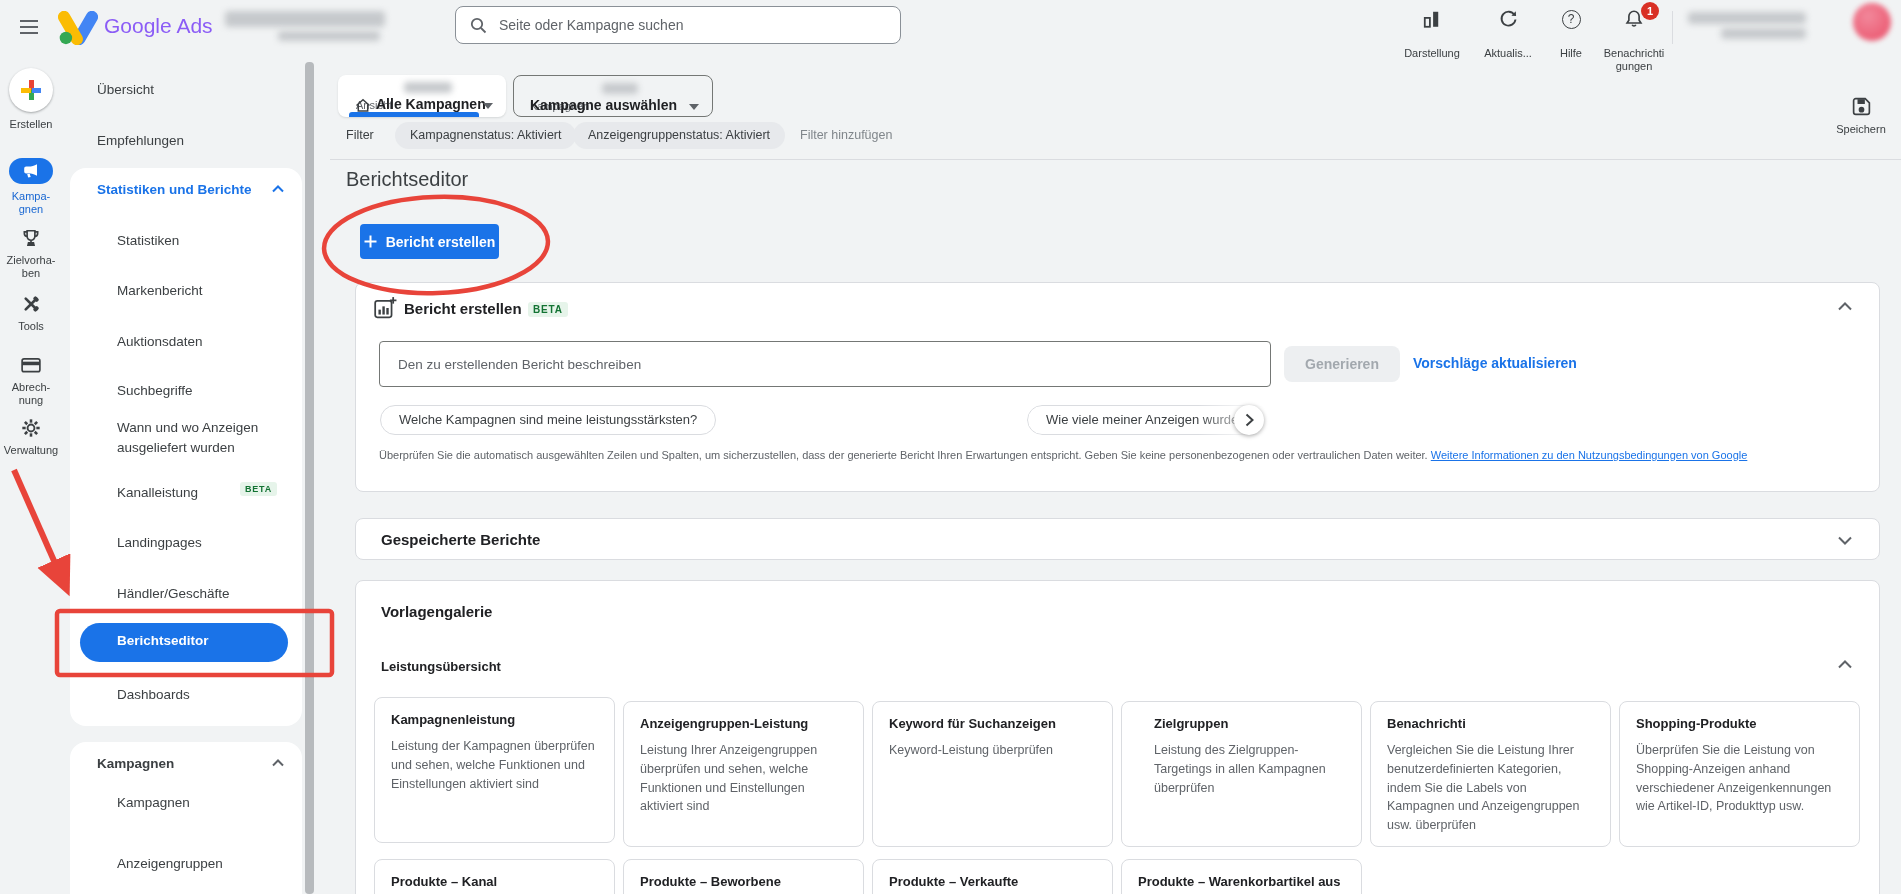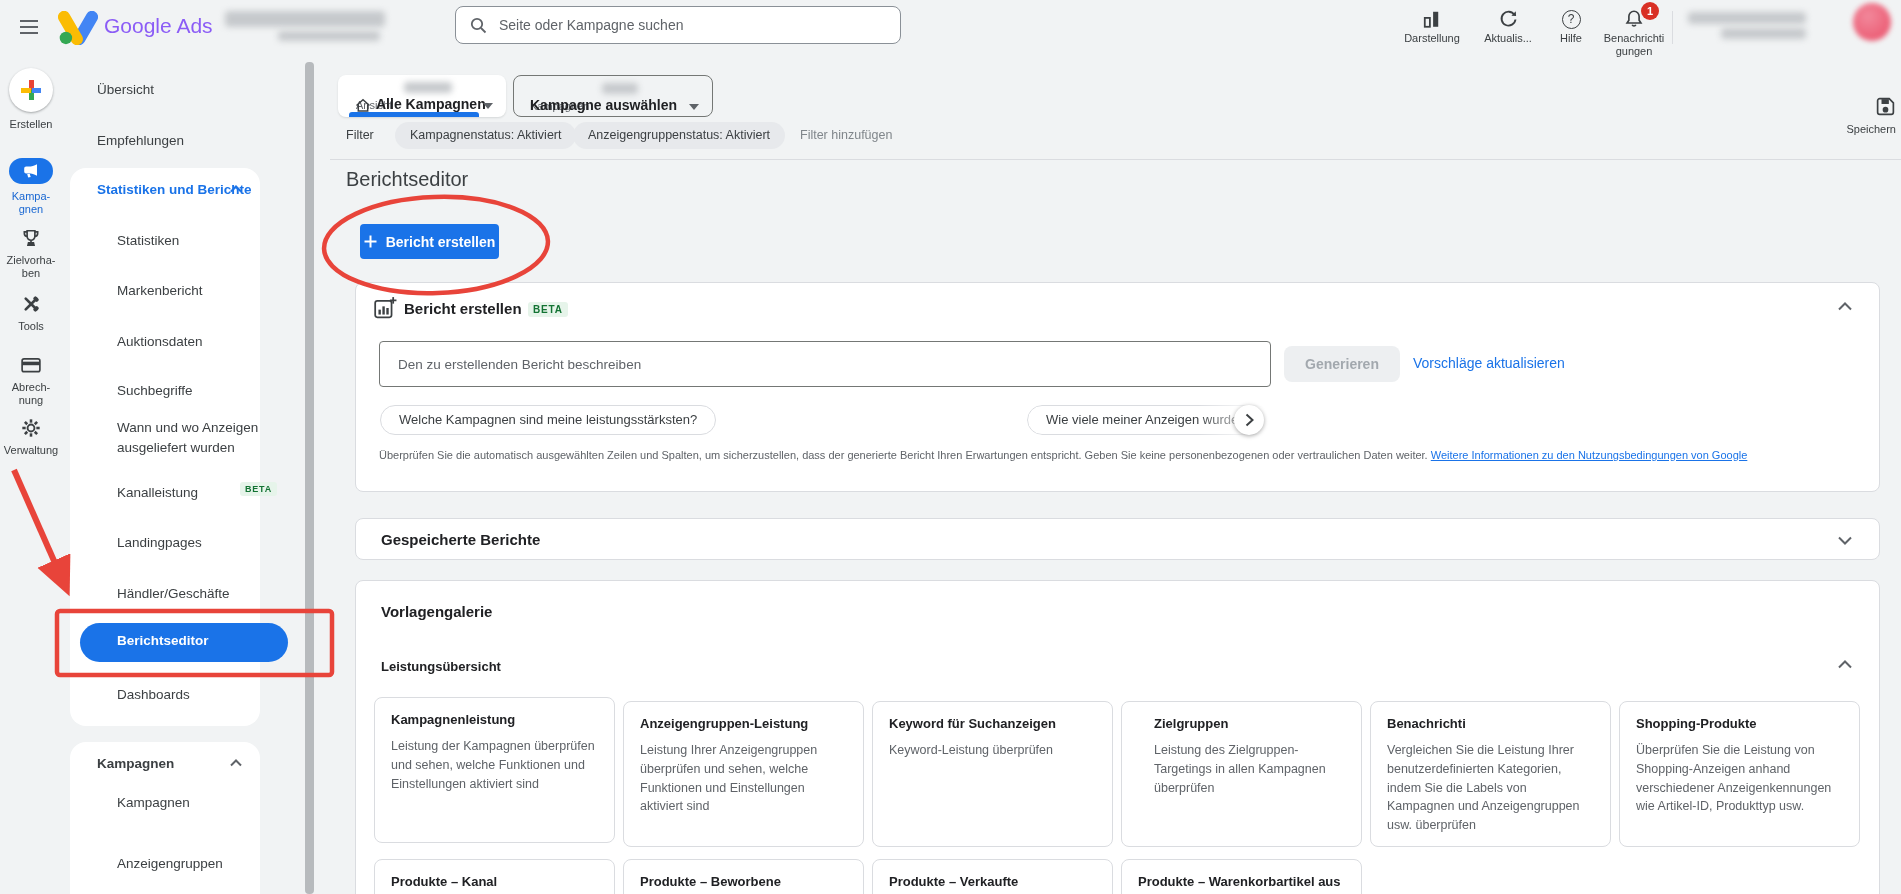--- a/index.html
+++ b/index.html
@@ -16,39 +16,39 @@
   .hamburger { position:absolute; left:16px; top:15px; width:26px; height:26px; border:none; background:none; cursor:pointer; color:#5f6368; }
   .brand-logo { position:absolute; left:58px; top:11px; width:40px; height:34px; }
   .brand-text { position:absolute; left:104px; top:14px; font-size:21px; color:#8b5cf6; }
   .redact { background:#c6c9cc; border-radius:4px; filter:blur(3px); }
   .searchbox { position:absolute; left:455px; top:6px; width:446px; height:38px; background:#fff; border:1px solid #8a9097; border-radius:8px; display:flex; align-items:center; padding:0 14px; }
   .searchbox svg { flex:0 0 auto; margin-right:12px; }
   .searchbox input { border:none; outline:none; flex:1; font:14px "Liberation Sans","DejaVu Sans",sans-serif; color:#3c4043; background:transparent; }
   .searchbox input::placeholder { color:#5f6368; }
   .top-action { position:absolute; top:6px; width:78px; text-align:center; cursor:pointer; }
   .top-action .ticon { height:26px; display:flex; align-items:center; justify-content:center; color:#3c4043; }
-  .top-action .tlabel { font-size:11px; color:#3c4043; line-height:13px; white-space:pre-line; }
+  .top-action .tlabel { font-size:11px; color:#3c4043; line-height:13px; white-space:pre-line;margin-top:15px; }
   .noti-badge { position:absolute; left:46px; top:-4px; min-width:18px; height:18px; border-radius:9px; background:#d93025; color:#fff; font-size:11px; font-weight:bold; line-height:18px; text-align:center; }
   .topbar-divider { position:absolute; left:1672px; top:11px; width:1px; height:33px; background:#dadce0; }
   .avatar { position:absolute; left:1853px; top:3px; width:38px; height:38px; border-radius:50%; background:radial-gradient(circle at 40% 35%, #f2889b, #e94e67); filter:blur(2.5px); }
 
   
   .rail { position:absolute; left:0; top:55px; width:62px; bottom:0; }
   .rail-item { position:absolute; width:62px; text-align:center; cursor:pointer; }
   .rail-label { font-size:11px; line-height:13px; color:#3c4043; white-space:pre-line; }
   .rail-label.active { color:#1967d2; }
   .create-circle { width:44px; height:44px; margin:0 auto 6px; border-radius:50%; background:#fff; box-shadow:0 1px 2px rgba(60,64,67,.3),0 1px 3px rgba(60,64,67,.15); display:flex; align-items:center; justify-content:center; }
   .plus-multi { position:relative; width:20px; height:20px; }
   .plus-multi i { position:absolute; display:block; }
   .rail-pill { width:44px; height:26px; margin:0 auto 6px; border-radius:13px; background:#1a73e8; display:flex; align-items:center; justify-content:center; }
   .rail-icon { height:24px; margin:0 auto 4px; display:flex; align-items:center; justify-content:center; color:#3c4043; }
 
   
   .sidenav-item { position:absolute; left:97px; font-size:13.5px; color:#3c4043; cursor:pointer; }
-  .nav-card { position:absolute; left:70px; width:190px; background:#fff; border-radius:16px; }
+  .nav-card { position:absolute; left:70px; width:232px; background:#fff; border-radius:16px; }
   .nav-card .hdr { position:absolute; left:27px; top:14px; font-size:13.5px; font-weight:bold; }
   .nav-card .hdr.blue { color:#1a73e8; font-weight:bold; }
   .nav-card .hdr.dark { color:#3c4043; }
   .nav-card .chev { position:absolute; right:18px; top:17px; }
   .nav-sub { position:absolute; left:47px; font-size:13.5px; color:#3c4043; cursor:pointer; line-height:20px; }
   .nav-sub.wrap { width:150px; }
   .beta-badge { display:inline-block; background:#e6f4ea; color:#137333; font-size:9px; font-weight:bold; letter-spacing:.8px; padding:2px 5px; border-radius:3px; }
   .nav-pill { position:absolute; left:10px; width:208px; height:39px; background:#1a73e8; border-radius:20px; cursor:pointer; }
   .nav-pill span { position:absolute; left:37px; top:10px; color:#fff; font-size:13.5px; font-weight:bold; }
   .nav-scrollbar { position:absolute; left:305px; top:62px; width:9px; height:832px; background:#b7babd; border-radius:4px; }
@@ -57,35 +57,35 @@
   .view-select { position:absolute; left:338px; top:75px; width:168px; height:42px; background:#fff; border-radius:8px; cursor:pointer; box-shadow:0 1px 2px rgba(60,64,67,.15); }
   .view-select .underline { position:absolute; left:11px; bottom:0; width:130px; height:5px; background:#1a73e8; border-radius:3px 3px 0 0; }
   .sel-label { position:absolute; left:18px; top:24px; font-size:11px; color:#5f6368; }
   .sel-value { position:absolute; left:38px; top:21px; font-size:14px; font-weight:bold; color:#202124; white-space:nowrap; }
   .caret { position:absolute; right:13px; top:28px; width:0; height:0; border-left:5px solid transparent; border-right:5px solid transparent; border-top:6px solid #5f6368; }
   .campaign-select { position:absolute; left:513px; top:75px; width:200px; height:42px; border:1px solid #747775; border-radius:8px; cursor:pointer; }
   .campaign-select .sel-value { left:16px; }
   .filter-label { position:absolute; left:346px; top:128px; font-size:12.5px; color:#3c4043; }
   .filter-chip { position:absolute; top:122px; height:27px; line-height:27px; padding:0 15px; background:#e7e9ec; border-radius:14px; font-size:12.5px; color:#3c4043; cursor:pointer; white-space:nowrap; }
   .add-filter { position:absolute; left:800px; top:128px; font-size:12.5px; color:#80868b; cursor:pointer; white-space:nowrap; }
-  .save-action { position:absolute; left:1826px; top:96px; width:70px; text-align:right; cursor:pointer; color:#3c4043; }
+  .save-action { position:absolute; left:1826px; top:96px; width:70px; text-align:center; cursor:pointer; color:#3c4043; }
   .save-action .slabel { font-size:11px; margin-top:3px; }
   .content-divider { position:absolute; left:330px; top:159px; width:1571px; height:1px; background:#dadce0; }
 
   
   .page-title { position:absolute; left:346px; top:168px; font-size:20px; font-weight:normal; color:#3c4043; }
   .create-btn { position:absolute; left:360px; top:224px; width:139px; height:35px; background:#1a73e8; color:#fff; border:none; border-radius:4px; font:bold 14px "Liberation Sans","DejaVu Sans",sans-serif; cursor:pointer; display:flex; align-items:center; justify-content:center; gap:9px; }
   .card { position:absolute; left:355px; width:1525px; background:#fff; border:1px solid #dadce0; border-radius:8px; }
   .card .c-title { position:absolute; font-size:15px; font-weight:bold; color:#202124; }
   .chev-btn { position:absolute; left:1482px; background:none; border:none; cursor:pointer; color:#5f6368; }
 
   .builder-input { position:absolute; left:23px; top:58px; width:892px; height:46px; border:1px solid #747775; border-radius:4px; padding:0 18px; font:13.5px "Liberation Sans","DejaVu Sans",sans-serif; color:#3c4043; outline:none; background:#fff; }
   .builder-input::placeholder { color:#5f6368; }
   .gen-btn { position:absolute; left:928px; top:63px; width:116px; height:36px; background:#edeff1; color:#a2a8ae; border:none; border-radius:8px; font:bold 14px "Liberation Sans","DejaVu Sans",sans-serif; }
-  .refresh-link { position:absolute; left:1057px; top:72px; font-size:14px; font-weight:normal; color:#1a73e8; cursor:pointer; white-space:nowrap; }
+  .refresh-link { position:absolute; left:1057px; top:72px; font-size:14px; font-weight:bold; color:#1a73e8; cursor:pointer; white-space:nowrap; }
   .sugg-chip { position:absolute; top:122px; height:30px; line-height:28px; padding:0 18px; border:1px solid #dadce0; border-radius:15px; font-size:13px; color:#3c4043; background:#fff; cursor:pointer; white-space:nowrap; }
   .sugg-chip.clipped { width:244px; overflow:hidden; -webkit-mask-image:linear-gradient(90deg,#000 70%,transparent 97%); mask-image:linear-gradient(90deg,#000 70%,transparent 97%); }
   .chev-circle { position:absolute; left:878px; top:122px; width:30px; height:30px; border-radius:50%; background:#fff; box-shadow:0 1px 4px rgba(0,0,0,.35); border:none; cursor:pointer; display:flex; align-items:center; justify-content:center; color:#3c4043; }
   .disclaimer { position:absolute; left:23px; top:166px; font-size:11px; color:#5f6368; white-space:nowrap; }
   .disclaimer a { color:#1a73e8; text-decoration:underline; cursor:pointer; }
 
   .gallery-section { position:absolute; left:25px; top:78px; font-size:13px; font-weight:bold; color:#202124; }
   .tpl-card { position:absolute; width:241px; background:#fff; border:1px solid #dadce0; border-radius:8px; padding:14px 16px; cursor:pointer; }
   .tpl-card .t { font-size:13px; font-weight:bold; color:#202124; }
   .tpl-card .d { font-size:12.5px; color:#5f6368; line-height:1.5; margin-top:10px; }

